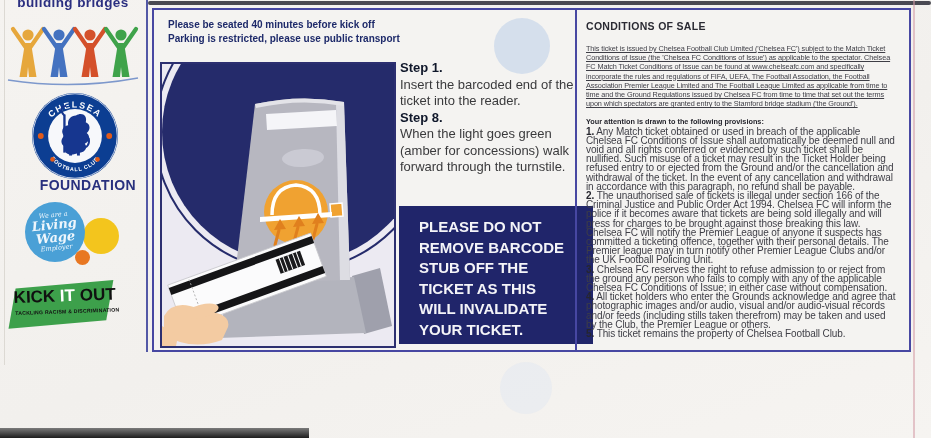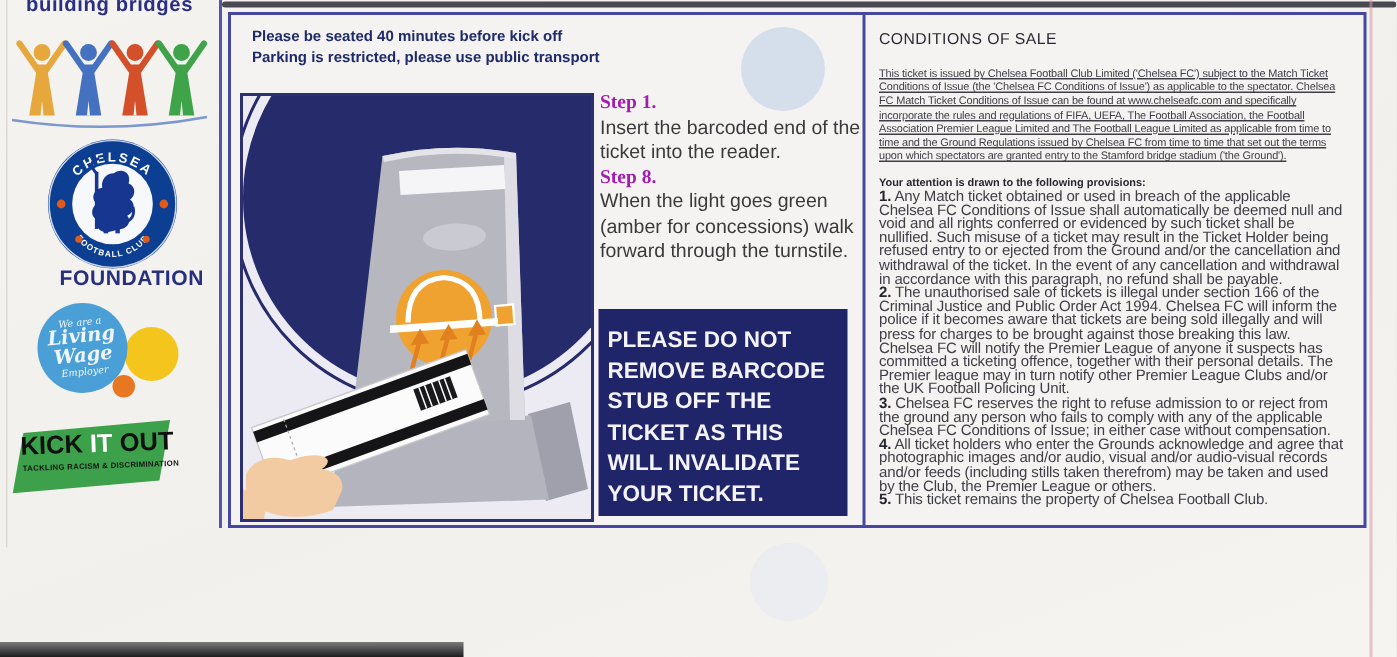--- a/index.html
+++ b/index.html
@@ -42,29 +42,29 @@
   
   .main-box{position:absolute;left:152px;top:8px;width:755px;height:340px;
     border:2px solid #4747a2;background:#f4f3f1;}
   .panel-divider{position:absolute;left:421px;top:0;width:2px;height:100%;background:#4747a2;}
   .watermark{position:absolute;left:340px;top:8px;width:56px;height:56px;border-radius:50%;
     background:#cdd9eb;opacity:.8;}
   .notice{position:absolute;left:14px;top:8px;font-size:10px;font-weight:bold;
     color:#1e2a6a;line-height:14px;}
   .illus{position:absolute;left:6px;top:52px;width:232px;height:282px;border:2.5px solid #2c2f70;background:#eceaf2;}
   .steps{position:absolute;left:246px;top:50px;width:176px;font-size:13px;line-height:16.5px;color:#3a3a3c;}
-  .step-label{color:#a21caf;font-weight:bold;font-family:Liberation Serif, serif;}
-  .warning{position:absolute;left:245px;top:196px;width:154px;height:116px;padding:11px 6px;
+  .step-label{color:#0f172a;font-weight:bold;}
+  .warning{position:absolute;left:245px;top:196px;width:154px;height:116px;padding:11px 20px;
     background:#20256a;color:#f4f4f8;font-size:15px;font-weight:bold;line-height:20.5px;}
   .faint-circle{position:absolute;left:500px;top:362px;width:52px;height:52px;border-radius:50%;
     background:#e2e8f2;opacity:.5;}
 
   
   .conditions{position:absolute;left:432px;top:6px;width:312px;color:#3e3e46;}
-  .c-title{font-size:10.5px;font-weight:normal;color:#2a2a33;letter-spacing:.3px;margin:4px 0 12px;}
+  .c-title{font-size:10.5px;font-weight:bold;color:#2a2a33;letter-spacing:.3px;margin:4px 0 12px;}
   .c-intro{font-size:7.3px;line-height:9.2px;letter-spacing:-0.1px;margin:8px 0 0;text-decoration:underline;}
   .c-heading{font-size:7.3px;line-height:9.2px;font-weight:bold;color:#26262e;margin-top:9px;}
   .prov{font-size:10px;line-height:9.2px;letter-spacing:-0.1px;}
   .prov b{color:#26262e;}
 </style>
 </head>
 <body>
 
 <div class="scene">
 

